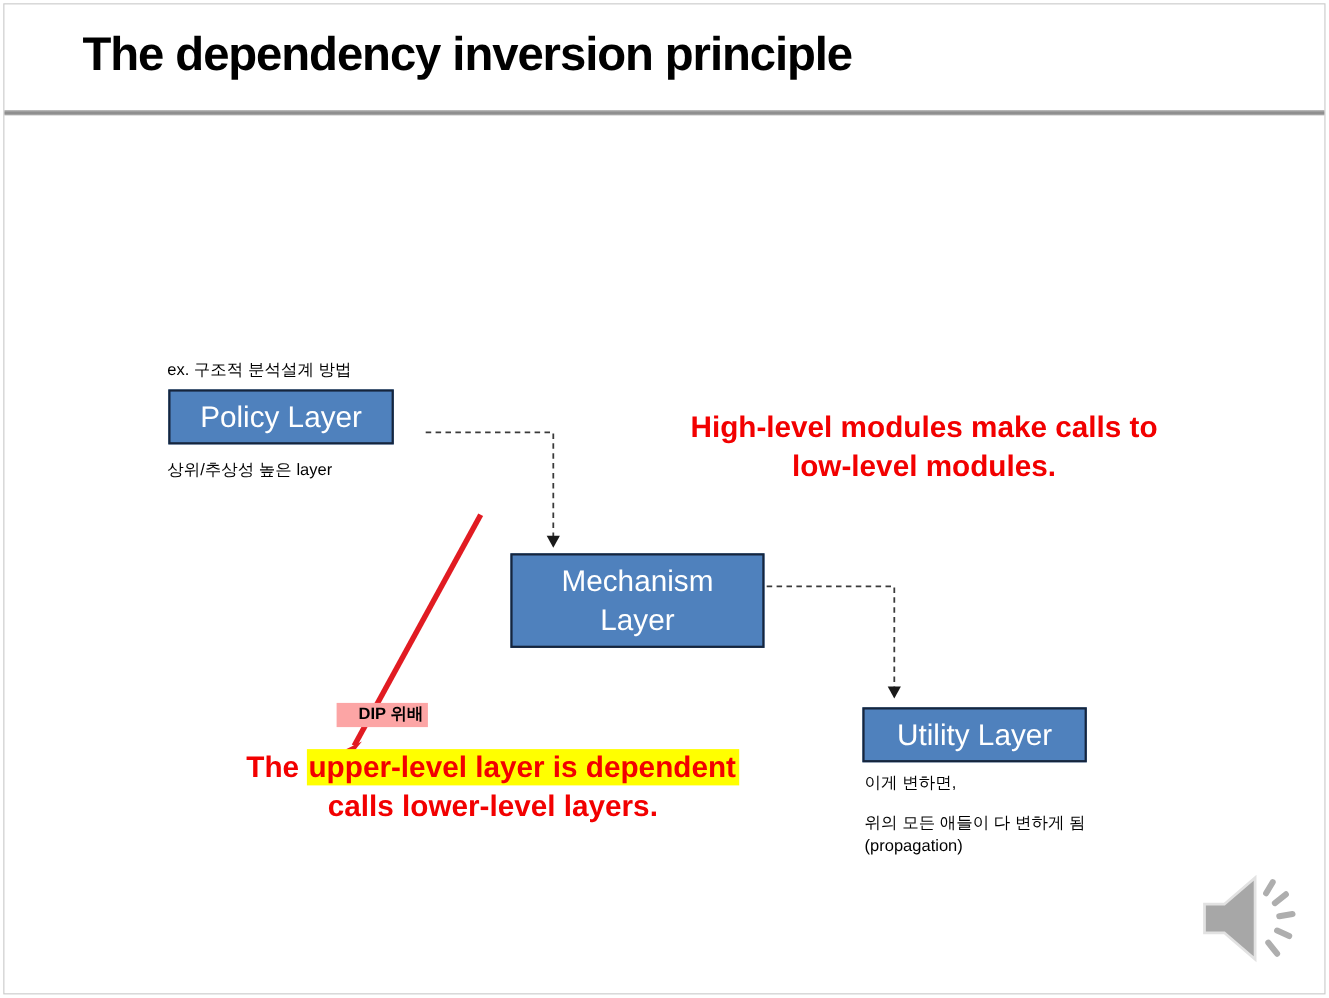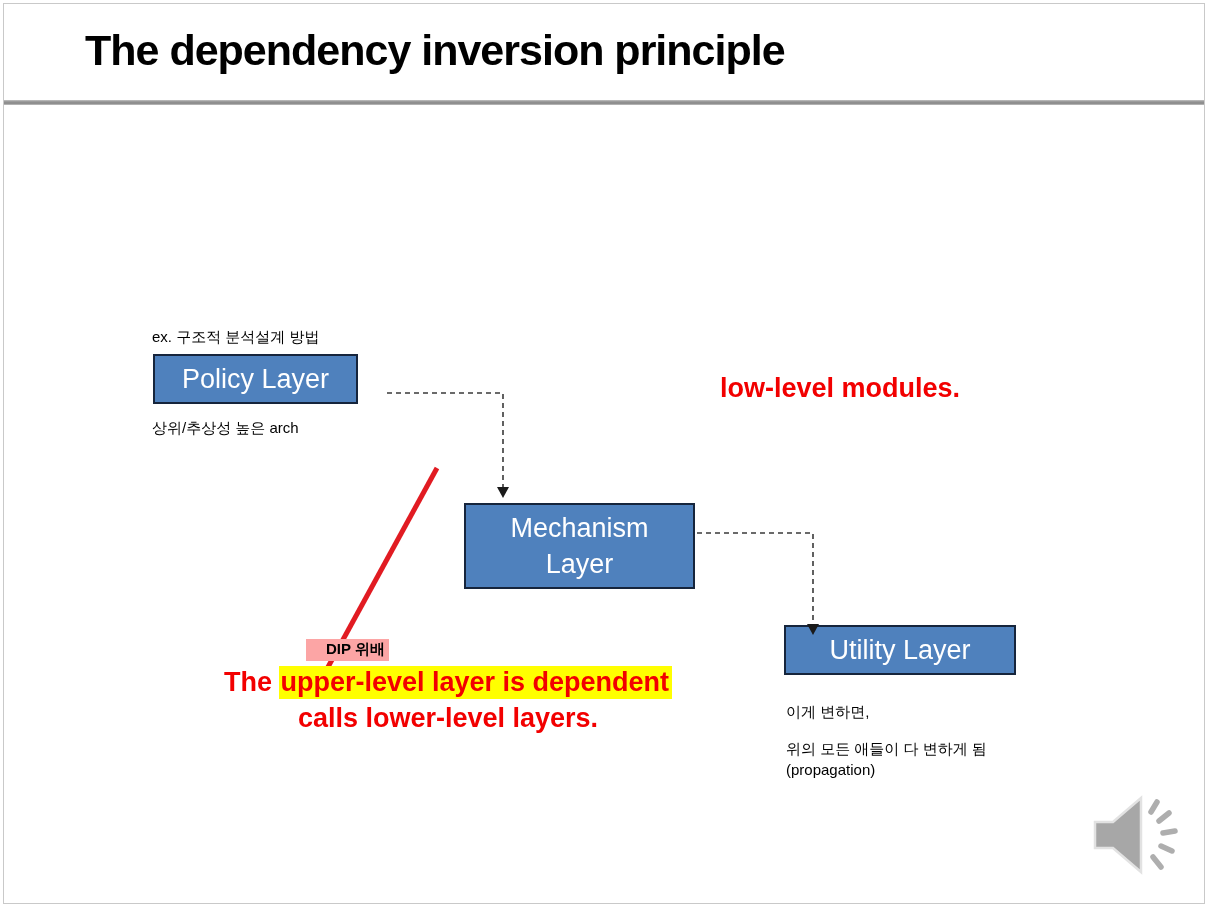--- a/index.html
+++ b/index.html
@@ -2,47 +2,47 @@
 <html><head>
 <meta charset="utf-8">
 <style>
   * { margin:0; padding:0; box-sizing:border-box; }
   html,body { width:1208px; height:907px; background:#fff; }
   body { font-family:"Liberation Sans", sans-serif; color:#111; }
   .slide { position:relative; width:1208px; height:907px; background:#fff; overflow:hidden; }
   .frame { position:absolute; inset:3px; border:1px solid #c9c9c9; pointer-events:none; }
 
   .title { position:absolute; left:75px; top:26px; font-size:43px; font-weight:bold;
-           letter-spacing:-1px; color:#000; white-space:nowrap;margin-left:10px; }
+           letter-spacing:-1px; color:#000; white-space:nowrap; }
   .divider { position:absolute; left:4px; right:4px; top:100px; height:5px;
              background:linear-gradient(#c2c2c2,#8f8f8f 40%,#8f8f8f 70%,#c2c2c2); }
 
   .layer-box { position:absolute; background:#4f81bd; border:2px solid #16253c;
                color:#fff; display:flex; align-items:center; justify-content:center;
                text-align:center; font-size:27px; line-height:36px; }
   .box-policy    { left:153px; top:354px; width:205px; height:50px; }
   .box-mechanism { left:464px; top:503px; width:231px; height:86px; padding:10px 18px; }
-  .box-utility   { left:784px; top:625px; width:232px; height:50px;text-align:right; }
+  .box-utility   { left:784px; top:643px; width:204px; height:50px;text-align:right; }
 
   .small-note { position:absolute; font-size:15px; line-height:21px; color:#000000; }
   .note-ex        { left:152px; top:326px; }
   .note-policy    { left:152px; top:417px; }
   .note-utility   { left:786px; top:701px; }
 
   .annotation { position:absolute; left:416px; top:403px; font-size:15px; z-index:3; }
   .annotation .hl-line { display:table; background:#dbe5f1; padding:1px 4px 2px 3px;
                          margin-bottom:0; line-height:17px; color:#111; }
 
   .dip-label { position:absolute; left:306px; top:639px; background:#fca5a5; color:#000;
                font-size:15px; font-weight:bold; padding:1px 4px 2px 20px; z-index:4; }
 
   .red-callout { position:absolute; font-size:27px; font-weight:bold; color:#f20000;
                  text-align:center; line-height:36px; z-index:2; }
   .callout-high  { left:575px; top:370px; width:530px; }
-  .callout-upper { left:168px; top:664px; width:560px; }
+  .callout-upper { left:168px; top:679px; width:560px; }
   .yellow-hl { background:#ffff00; padding:1px 3px 2px 1px; }
 
   svg.overlay { position:absolute; left:0; top:0; z-index:1; pointer-events:none; }
   .audio-icon { position:absolute; left:1092px; top:795px; width:92px; height:82px;
                 cursor:pointer; z-index:2; }
 </style>
 </head>
 <body>
 
 <div class="slide">
@@ -66,40 +66,41 @@
     <line x1="437" y1="468" x2="322" y2="678" stroke="#e11b22" stroke-width="5"></line>
     <polygon points="314,693 315,681 329,674" fill="#e11b22"></polygon>
   </svg>
 
   <div class="small-note note-ex">ex. 구조적 분석설계 방법</div>
 
   <div class="layer-box box-policy">
     <span>Policy Layer</span>
   </div>
 
-  <div class="small-note note-policy">상위/추상성 높은 arch</div>
+  <div class="small-note note-policy">상위/추상성 높은 layer</div>
 
 
   <div class="layer-box box-mechanism">
     <span>Mechanism Layer</span>
   </div>
 
   <div class="layer-box box-utility">
     <span>Utility Layer</span>
   </div>
 
   <div class="small-note note-utility">
     <div style="margin-bottom:16px;">이게 변하면,</div>
     <div>위의 모든 애들이 다 변하게 됨</div>
     <div>(propagation)</div>
   </div>
 
   <div class="dip-label">DIP 위배</div>
 
   <div class="red-callout callout-high">
+    <div>High-level modules make calls to</div>
     <div>low-level modules.</div>
   </div>
 
   <div class="red-callout callout-upper">
     <div><span>The </span><span class="yellow-hl">upper-level layer is dependent</span></div>
     <div>calls lower-level layers.</div>
   </div>
 
   <svg class="audio-icon" viewBox="0 0 92 82">
     <g filter="none">

